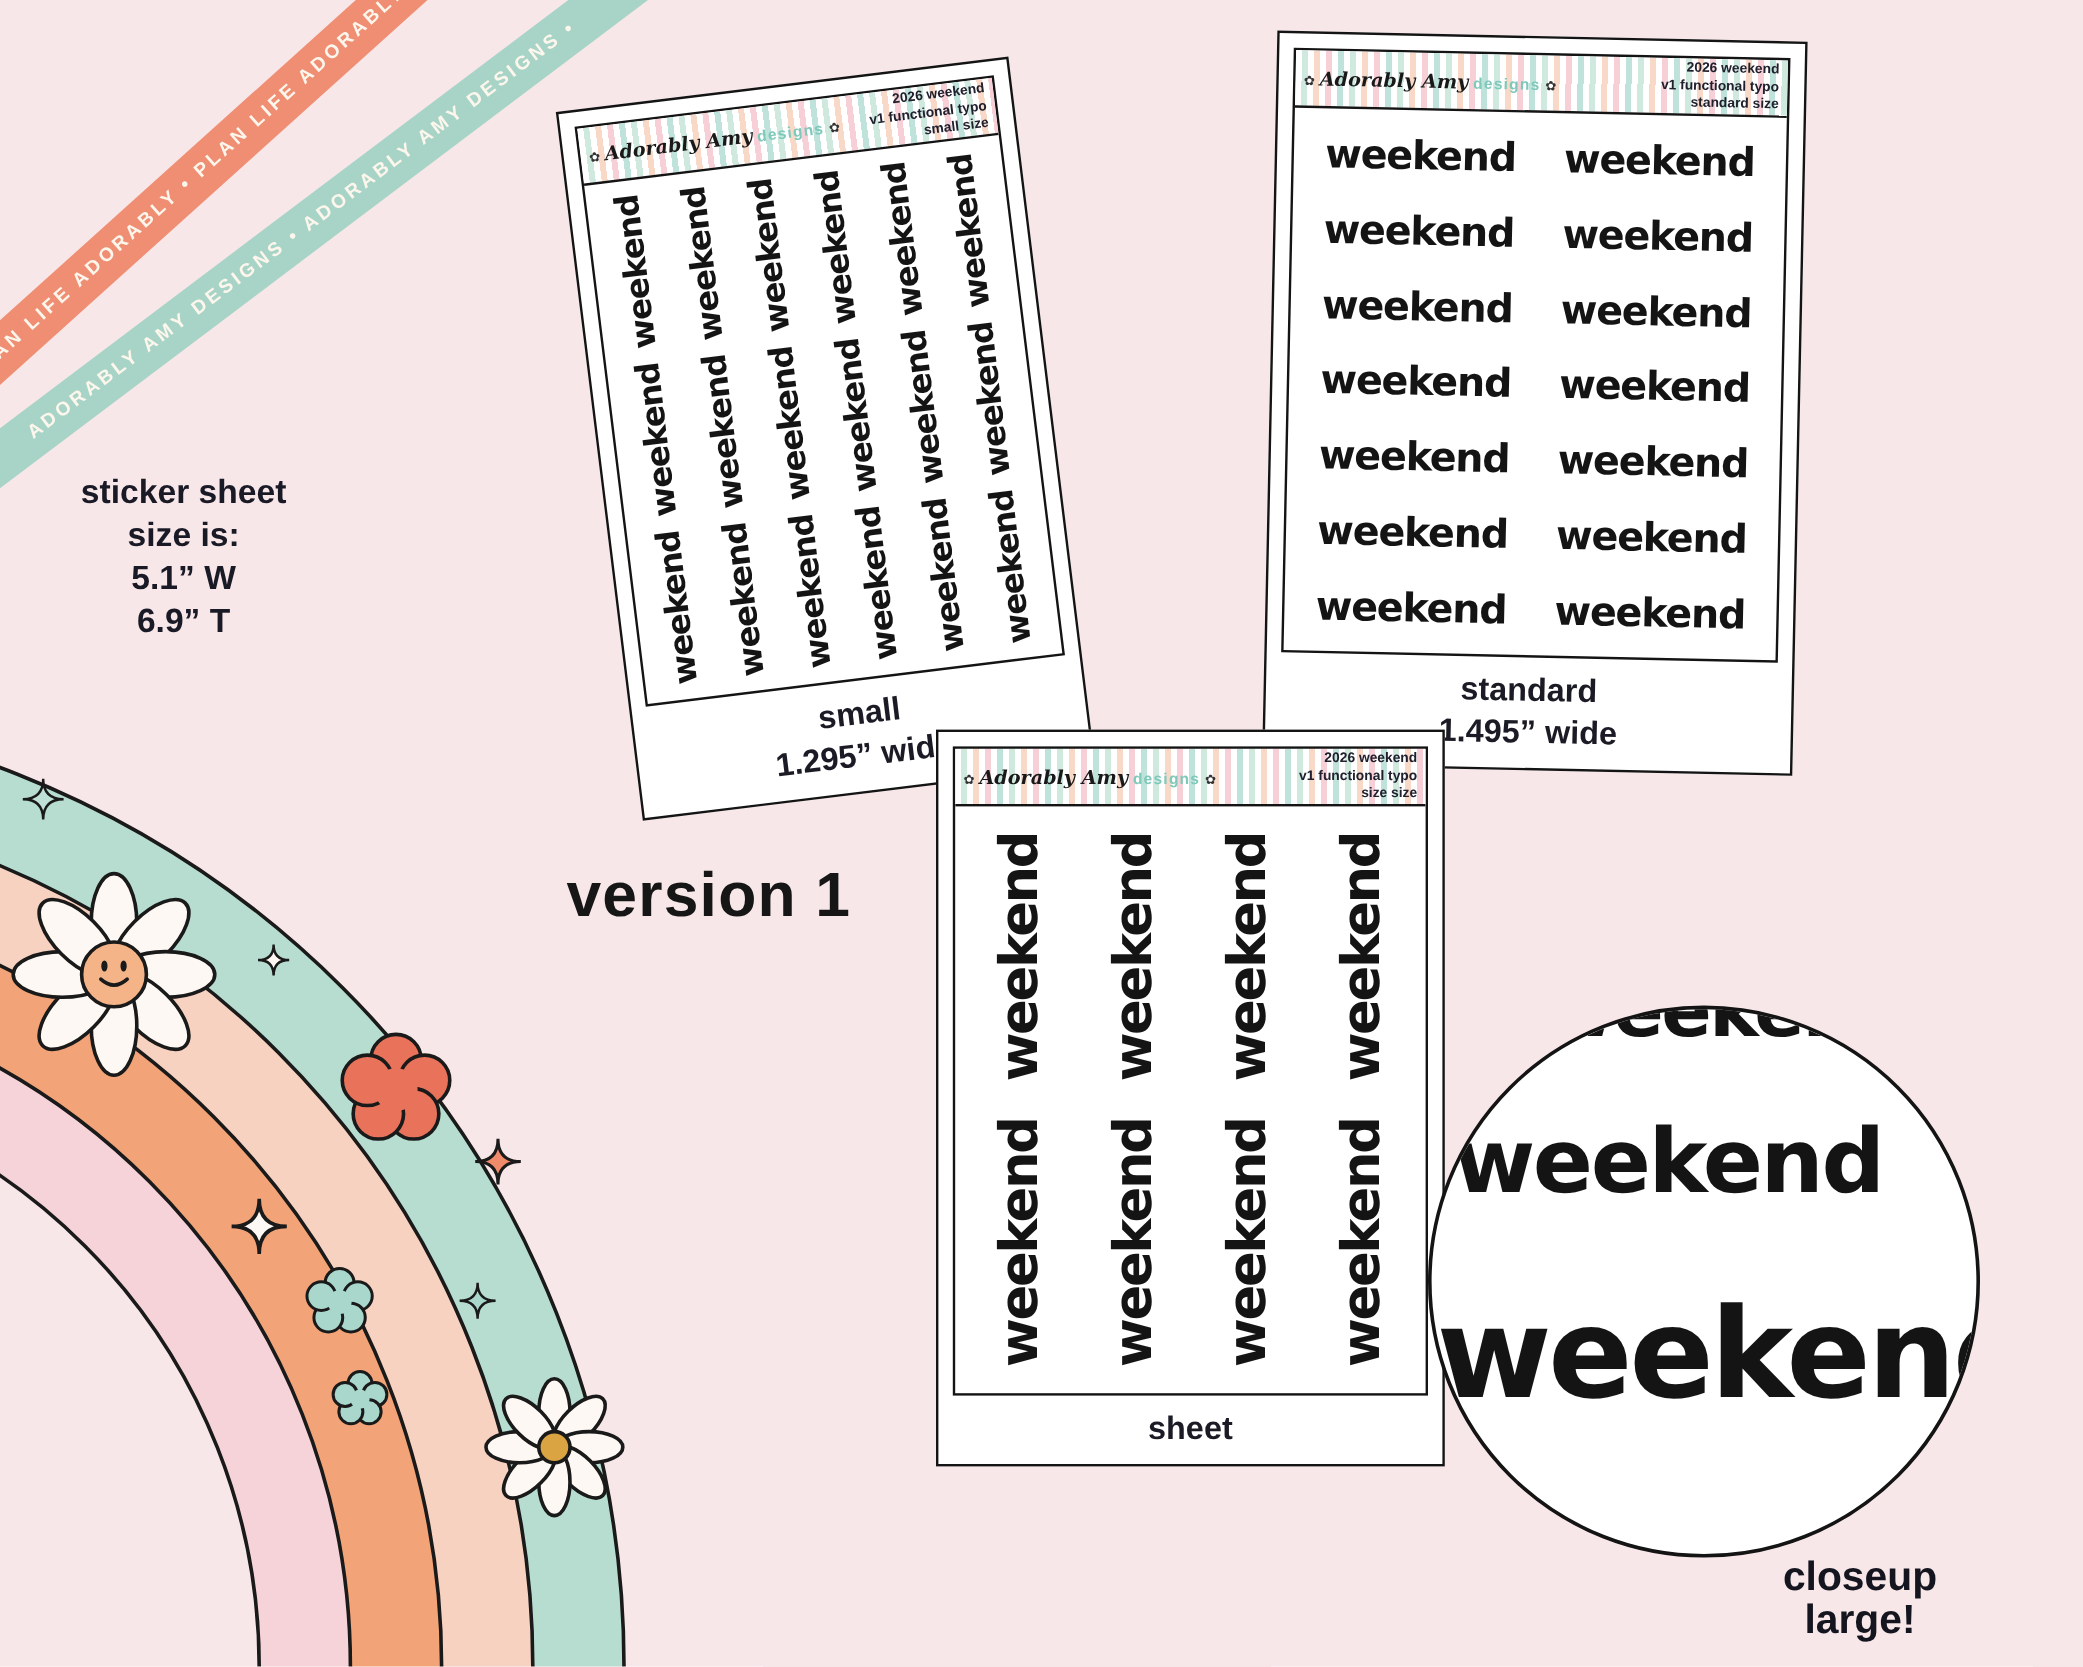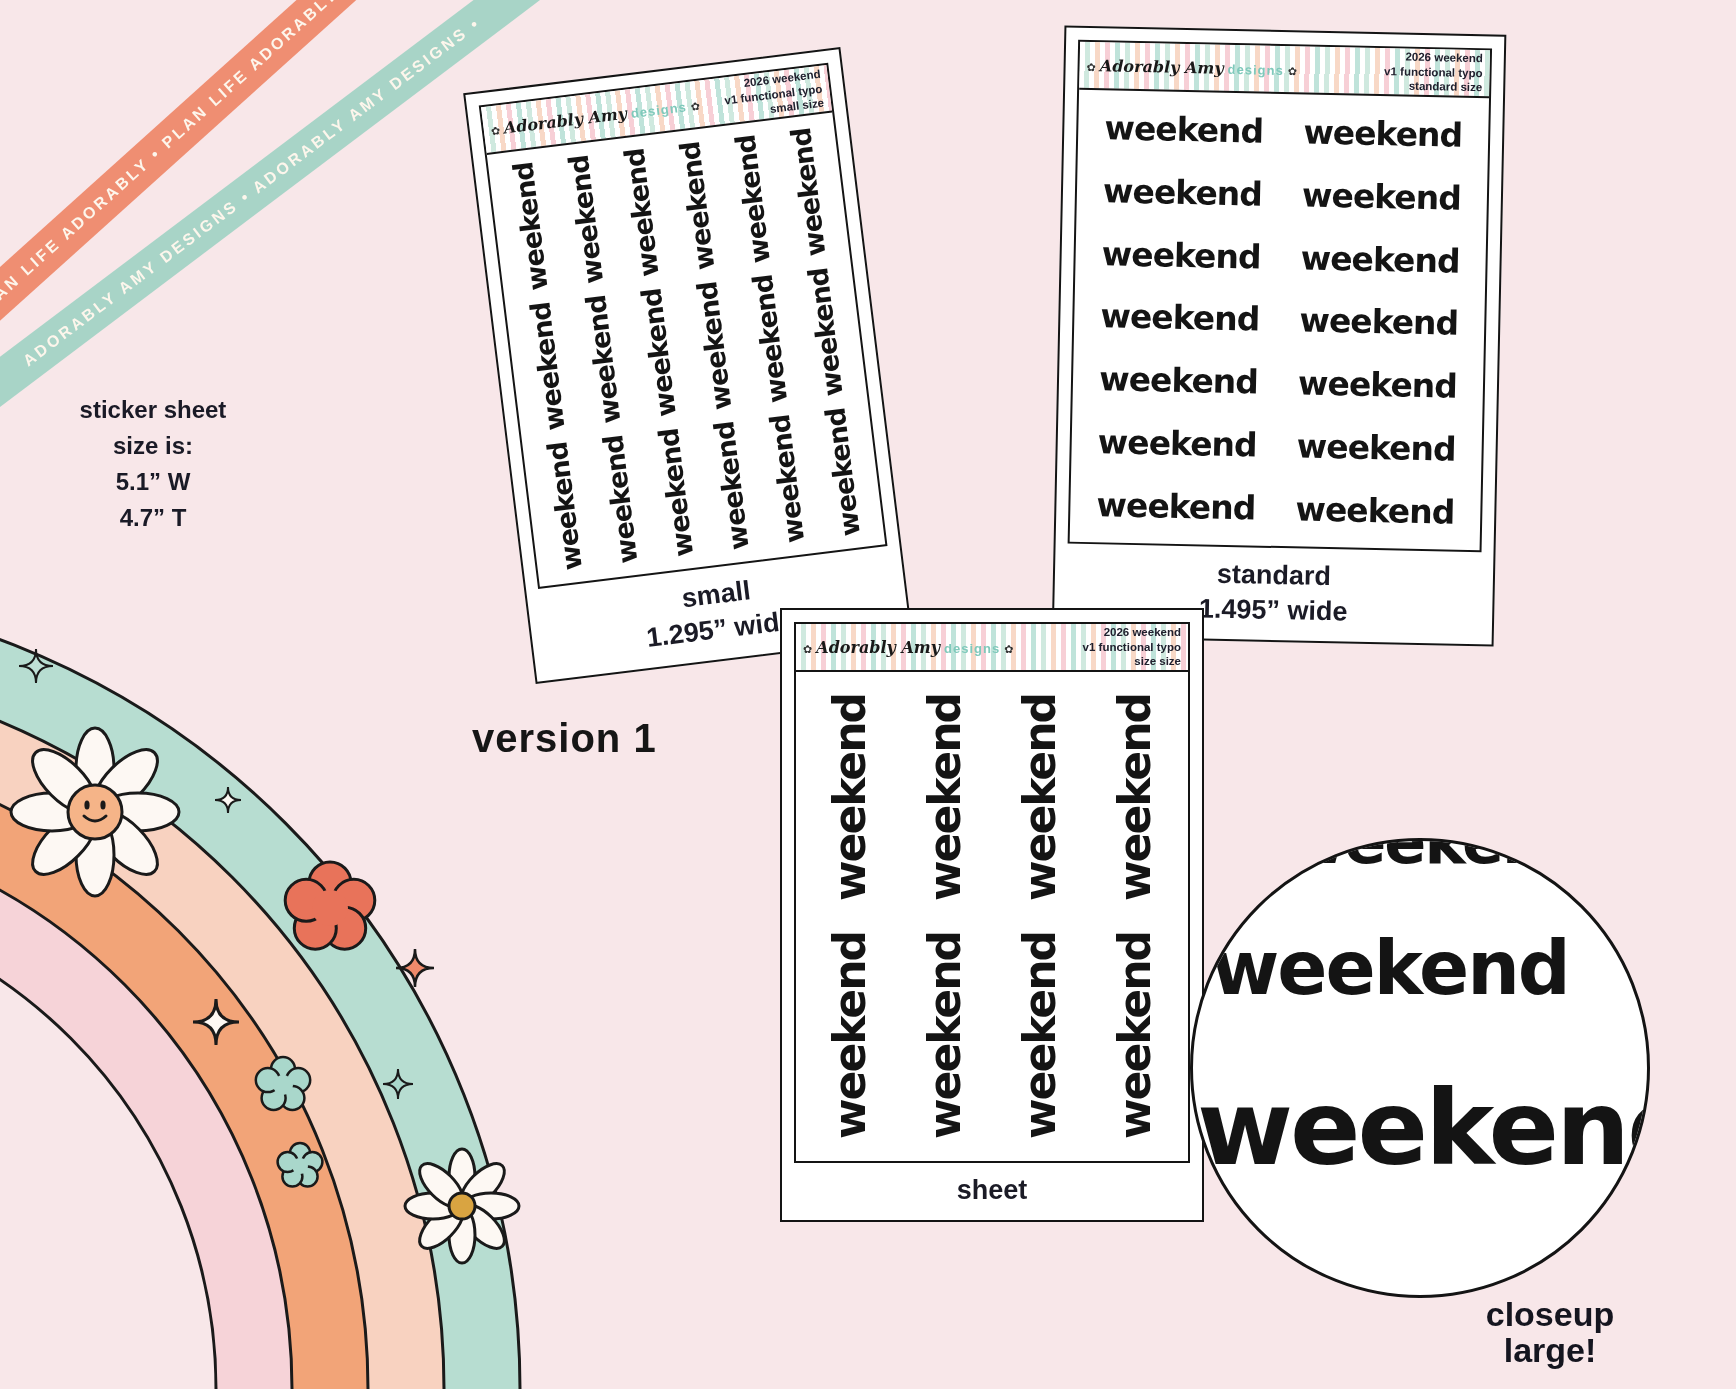--- a/index.html
+++ b/index.html
@@ -23,28 +23,28 @@
     font-weight: bold; font-size: 16px; letter-spacing: 3px;
     white-space: nowrap; overflow: hidden;
     z-index: 3;
   }
   .ribbon-coral { width: 540px; left: -108px; top: 128px; transform: rotate(-42deg); background: #ef8e72; }
   .ribbon-teal  { width: 740px; left: -118px; top: 172px; transform: rotate(-37deg); background: #a8d4c7; }
 
   
   .size-note {
     position: absolute; left: 48px; top: 392px; width: 210px;
-    text-align: center; font-weight: bold; font-size: 24px;
+    text-align: center; font-weight: bold; font-size: 28px;
     line-height: 36px; color: #1a1a26; z-index: 3;
   }
 
   
   .version-label {
     position: absolute; left: 472px; top: 716px;
-    font-size: 40px; font-weight: bold; color: #161616;
+    font-size: 52px; font-weight: bold; color: #161616;
     letter-spacing: 1px; z-index: 3;
   }
 
   
   .sheet-card {
     position: absolute;
     background: #ffffff;
     border: 2px solid #141414;
     padding: 12px;
     display: flex; flex-direction: column;
@@ -146,21 +146,21 @@
     <span>PLAN LIFE ADORABLY • PLAN LIFE ADORABLY •</span>
   </div>
   <div class="ribbon ribbon-teal" style="background: rgb(168, 212, 199);">
     <span>ADORABLY AMY DESIGNS • ADORABLY AMY DESIGNS •</span>
   </div>
 
   <div class="size-note">
     <div>sticker sheet</div>
     <div>size is:</div>
     <div>5.1” W</div>
-    <div>4.7” T</div>
+    <div>6.9” T</div>
   </div>
 
   <div class="version-label">version 1</div>
 
   <svg class="rainbow" width="552" height="771" viewBox="0 0 552 771">
 
     <g>
       <circle cx="-280" cy="771" r="762" fill="none" stroke="#b7ddd1" stroke-width="76"></circle>
       <circle cx="-280" cy="771" r="686" fill="none" stroke="#f8d2c0" stroke-width="76"></circle>
       <circle cx="-280" cy="771" r="610" fill="none" stroke="#f2a478" stroke-width="76"></circle>

